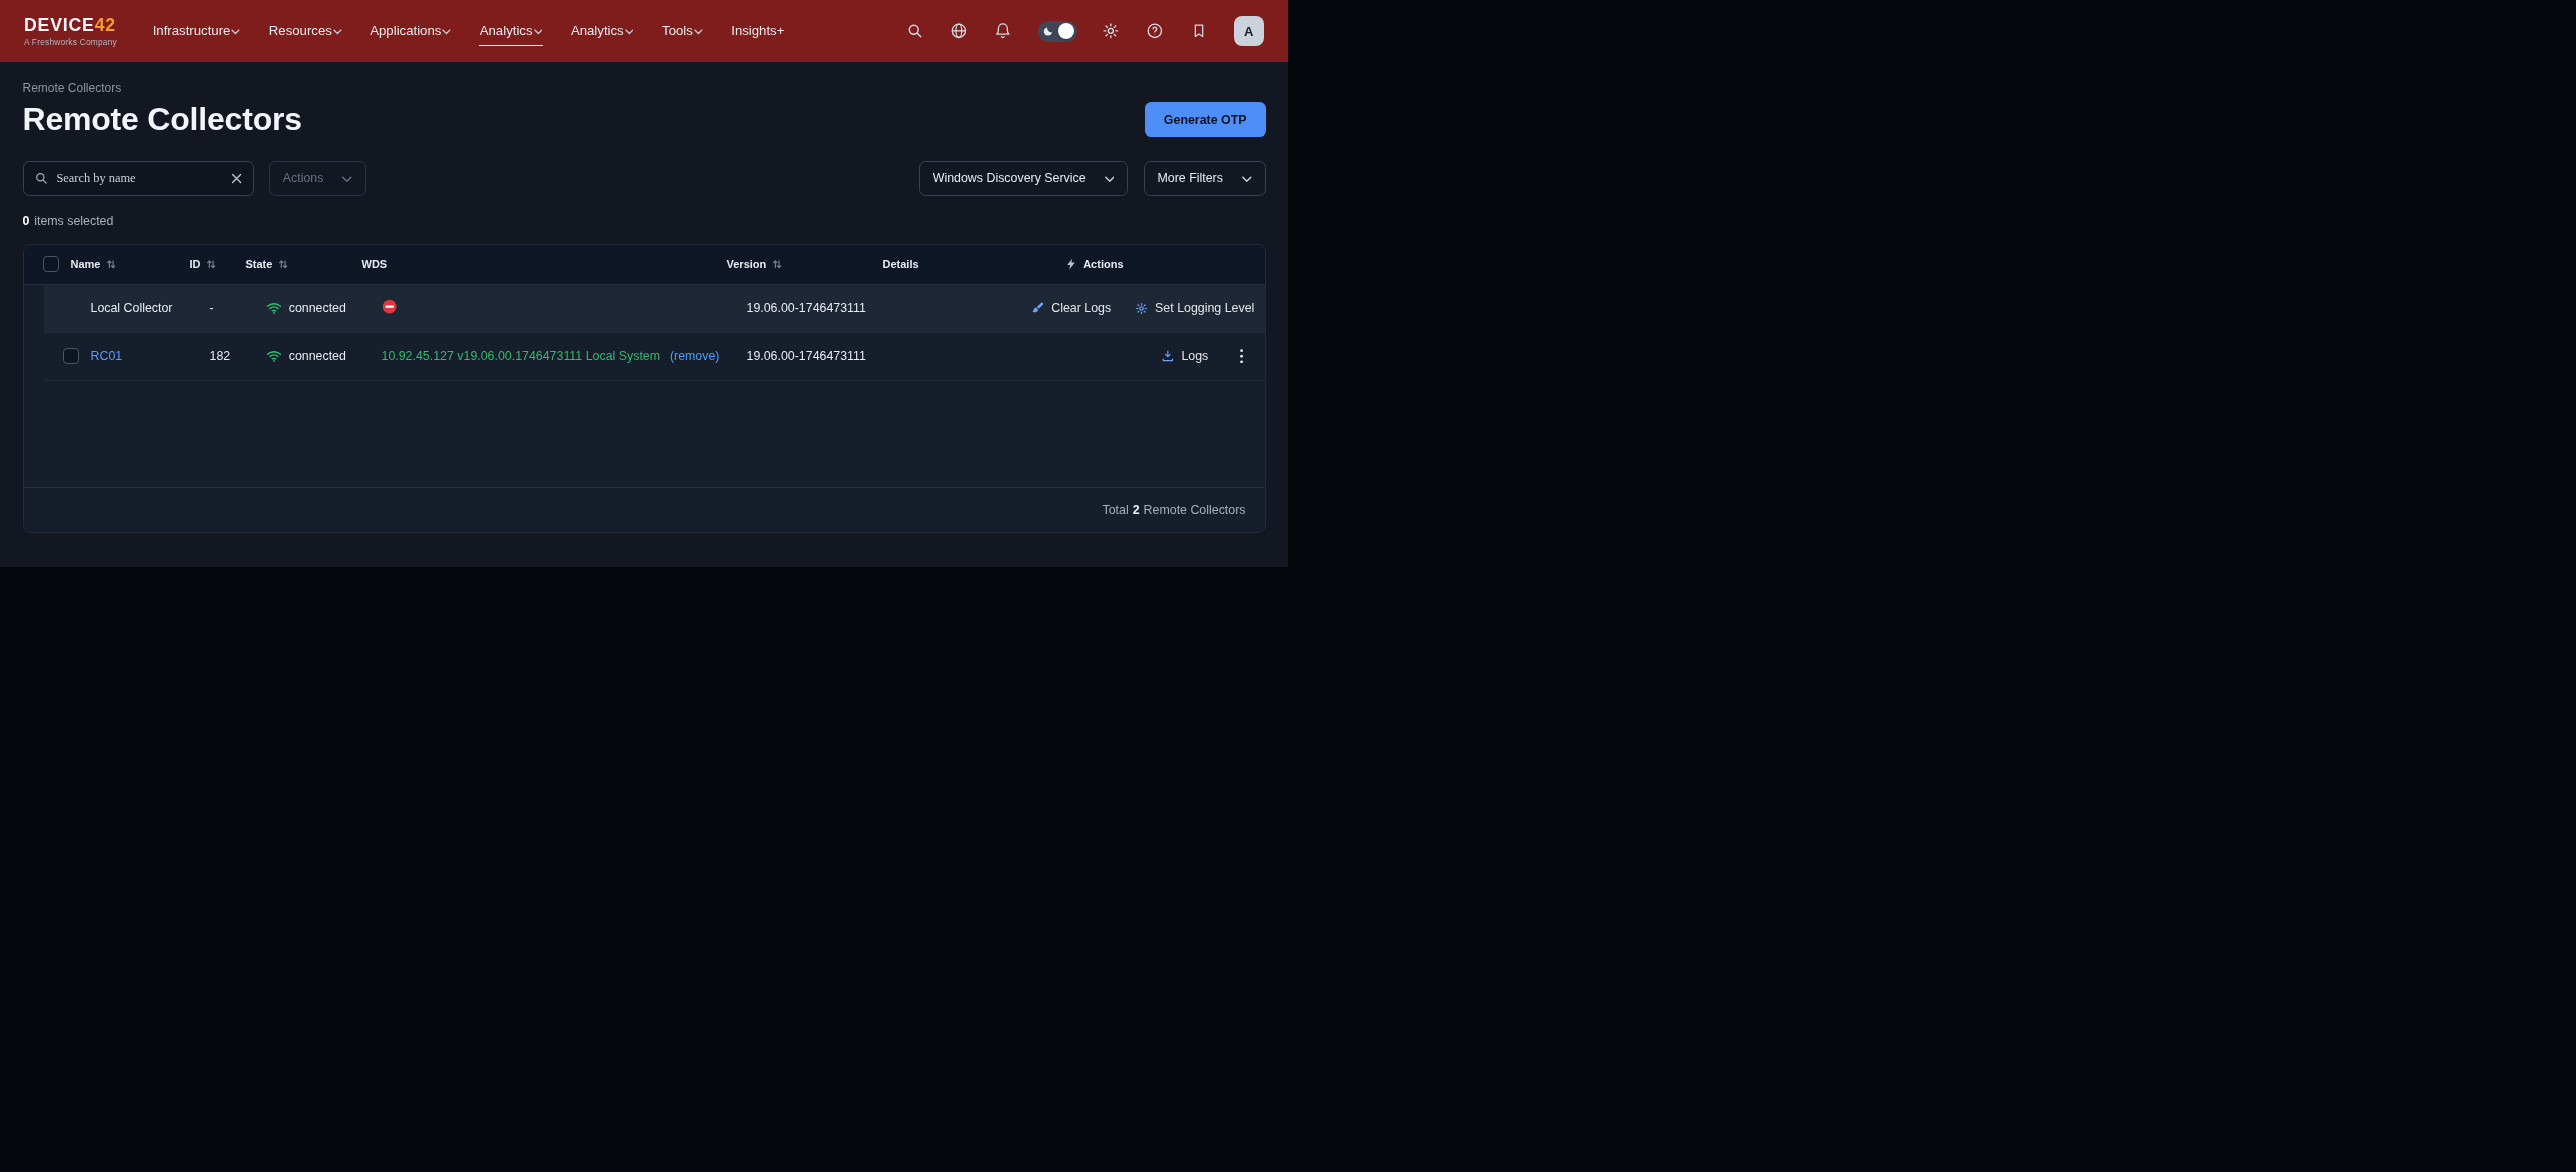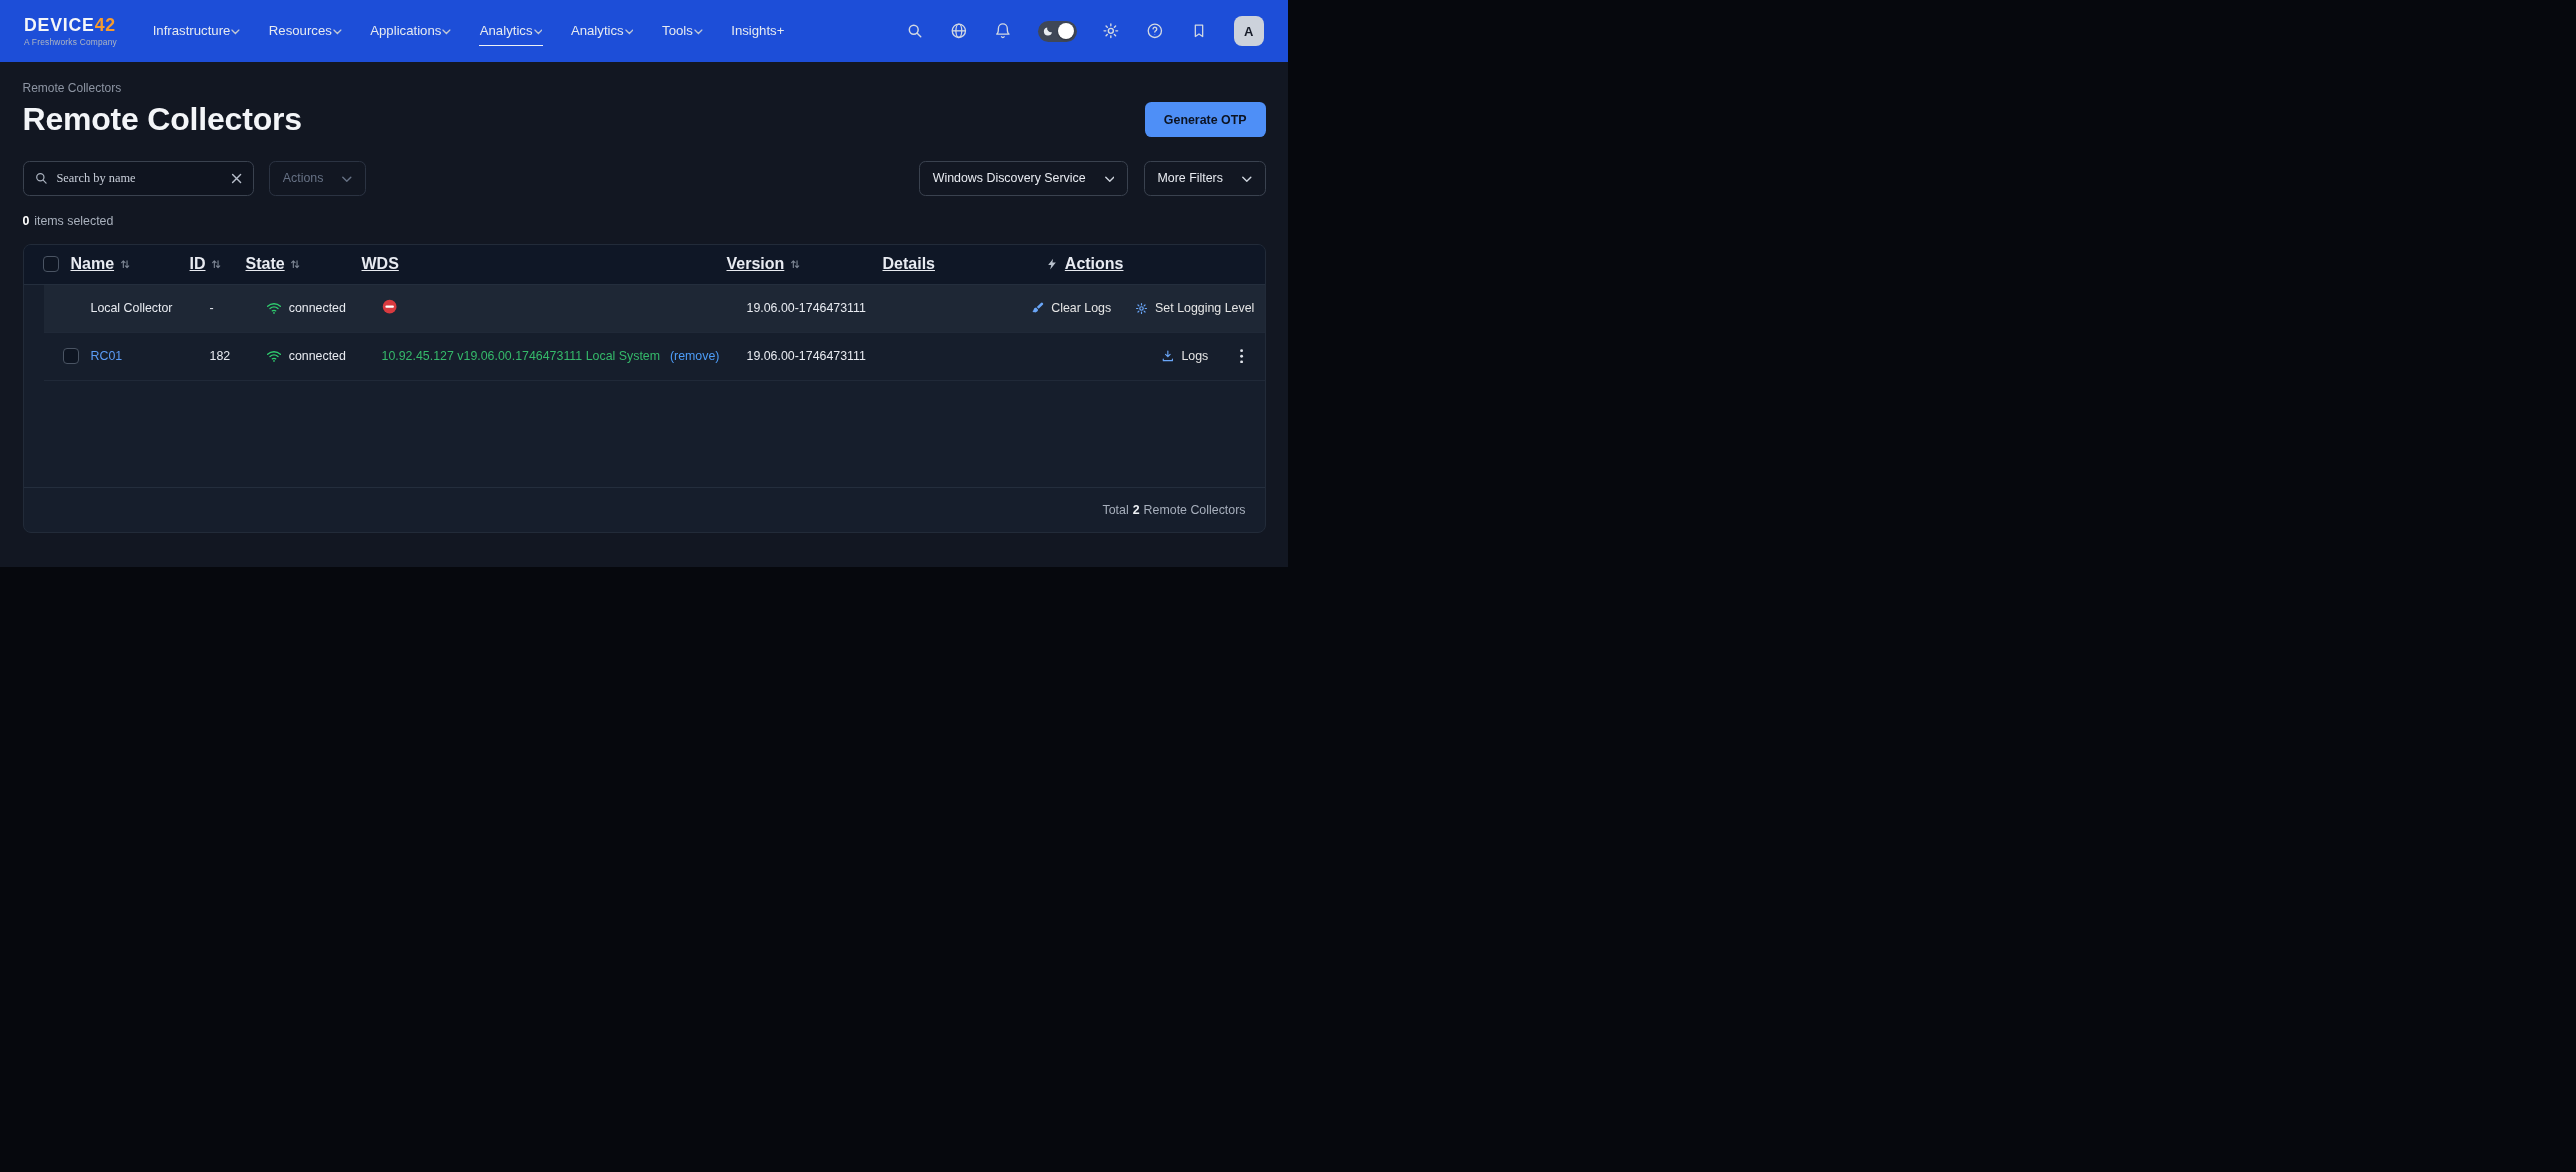--- a/index.html
+++ b/index.html
@@ -7,21 +7,21 @@
   body {
     font-family: "Liberation Sans", "DejaVu Sans", sans-serif;
     color: #e8ebf1;
     width: 1288px;
   }
   .app { width: 1288px; height: 586px; display: flex; flex-direction: column; background: #06080d; }
 
   
   .topnav {
     height: 62px; flex: 0 0 62px;
-    background: #1d4ed8;
+    background: #7f1d1d;
     display: flex; align-items: center;
     padding: 0 24px;
   }
   .brand { cursor: pointer; margin-right: 35px; }
   .brand-line { font-size: 17.7px; font-weight: 800; letter-spacing: 0.8px; color: #f4f6f9; }
   .brand-line .accent { color: #f79b2e; }
   .brand-tagline { font-size: 8.4px; color: #aeb6c2; margin-top: 1.6px; letter-spacing: 0.2px; }
 
   .mainnav { display: flex; align-items: center; gap: 27px; }
   .nav-item {
@@ -98,21 +98,21 @@
     display: flex; flex-direction: column;
   }
   .tgrid {
     display: grid;
     grid-template-columns: 47px 119px 56px 116px 365px 156px 128px 1fr 45px;
     align-items: center;
   }
   .thead {
     height: 40px; flex: 0 0 40px; background: #0f1726;
     border-bottom: 0.8px solid #242e3d;
-    font-size: 16px; font-weight: 700; color: #e8ebf1; text-decoration: underline;
+    font-size: 11px; font-weight: 700; color: #e8ebf1;
   }
   .trow { height: 48px; flex: 0 0 48px; border-bottom: 0.8px solid #202938; font-size: 12.4px; margin-left: 20px; }
   .trow.highlight { background: #1e2735; }
 
   .c-check { padding-left: 19px; }
   .checkbox {
     width: 16px; height: 16px; border-radius: 4px;
     border: 1.2px solid #4a5463; background: #0e1522; cursor: pointer;
   }
   .hcell { display: flex; align-items: center; gap: 5.6px; }

